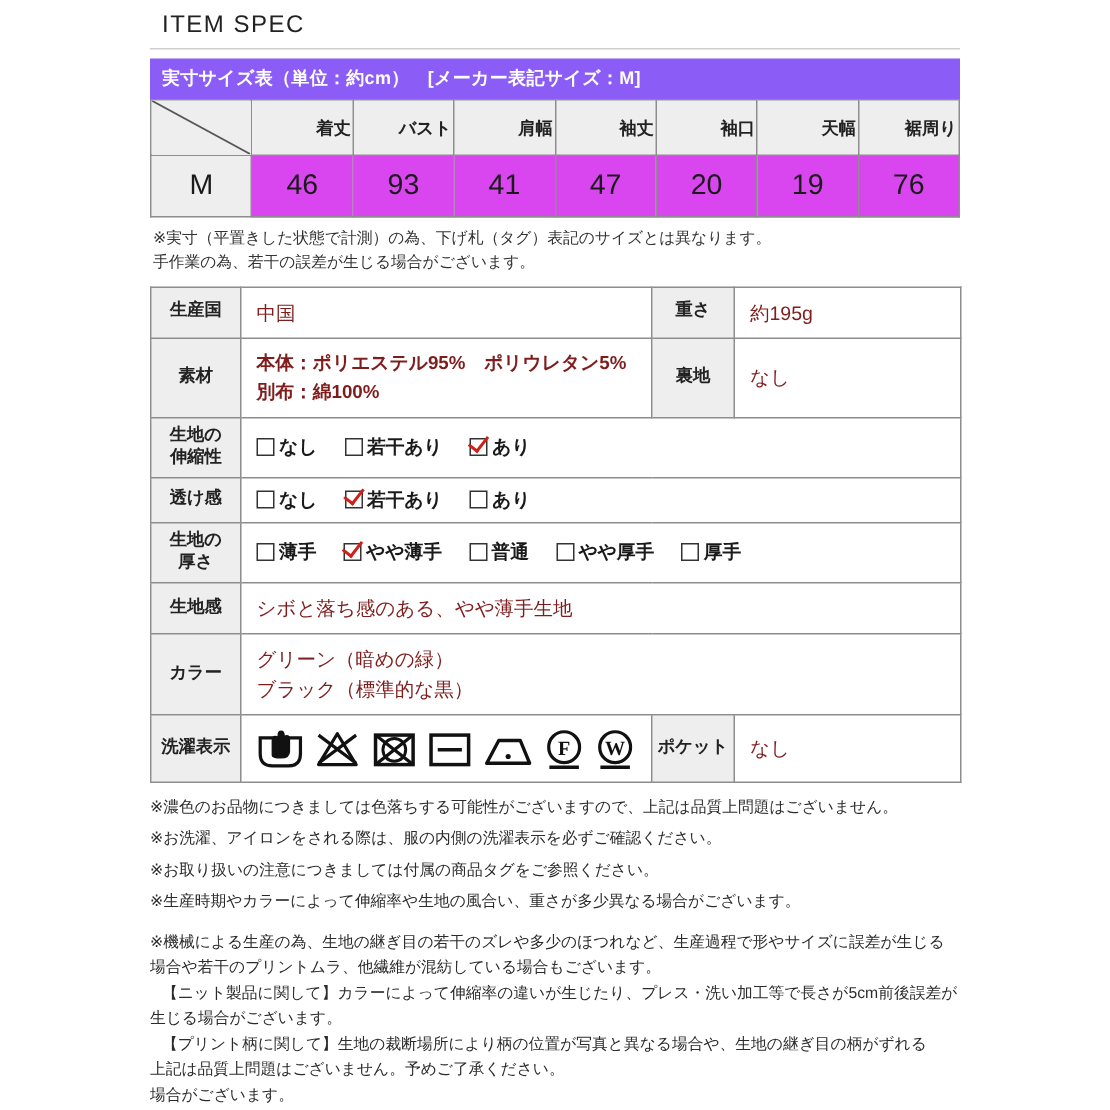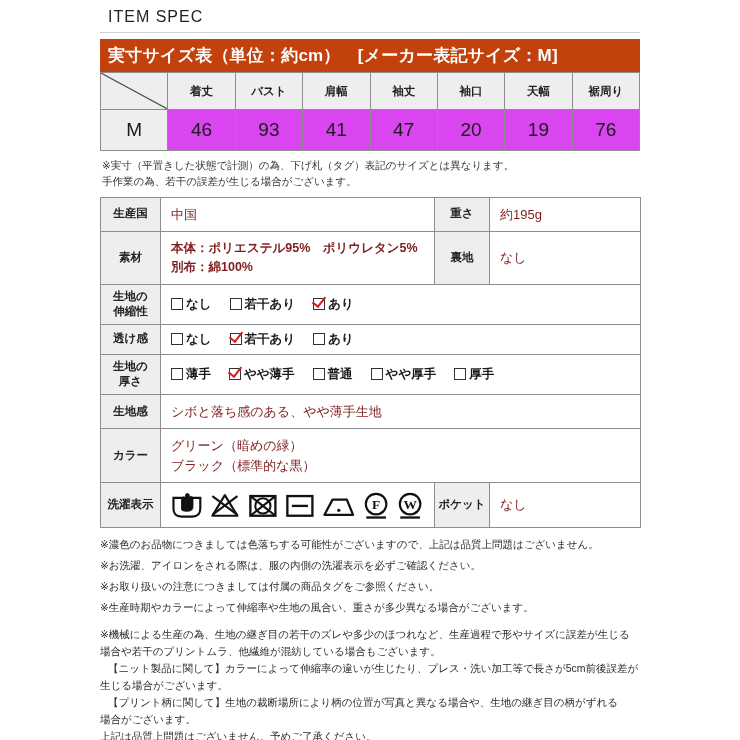--- a/index.html
+++ b/index.html
@@ -28,23 +28,23 @@
     padding: 8px 0 6px 8px;
     font-size: 16px;
     letter-spacing: 1px;
     color: #222;
     border-bottom: 1px solid #cfcfcf;
     margin-bottom: 6px;
   }
 
   
   .black-bar {
-    background: #c2410c;
+    background: #8b5cf6;
     color: #ffffff;
-    font-size: 17px;
+    font-size: 12px;
     font-weight: bold;
     padding: 5px 0 5px 8px;
     letter-spacing: 0.2px;
     white-space: nowrap;
   }
 
   
   table {
     border-collapse: collapse;
     width: 100%;
@@ -55,20 +55,21 @@
     text-align: center;
     vertical-align: middle;
     background: #d946ef;
   }
   .size-table .hdr {
     background: #eeeeee;
     font-size: 11.5px;
     font-weight: bold;
     height: 34px;
     color: #222;
+    text-align: right;
   }
   .size-table .val {
     font-size: 19px;
     height: 38px;
     color: #1a1a1a;
   }
   .size-table .corner {
     background: #eeeeee;
     position: relative;
     overflow: hidden;
@@ -394,19 +395,19 @@
     <p>※濃色のお品物につきましては色落ちする可能性がございますので、上記は品質上問題はございません。</p>
     <p>※お洗濯、アイロンをされる際は、服の内側の洗濯表示を必ずご確認ください。</p>
     <p>※お取り扱いの注意につきましては付属の商品タグをご参照ください。</p>
     <p>※生産時期やカラーによって伸縮率や生地の風合い、重さが多少異なる場合がございます。</p>
     <div class="gap"></div>
     <p class="tight">※機械による生産の為、生地の継ぎ目の若干のズレや多少のほつれなど、生産過程で形やサイズに誤差が生じる</p>
     <p class="tight">場合や若干のプリントムラ、他繊維が混紡している場合もございます。</p>
     <p class="tight indent">【ニット製品に関して】カラーによって伸縮率の違いが生じたり、プレス・洗い加工等で長さが5cm前後誤差が</p>
     <p class="tight">生じる場合がございます。</p>
     <p class="tight indent">【プリント柄に関して】生地の裁断場所により柄の位置が写真と異なる場合や、生地の継ぎ目の柄がずれる</p>
+    <p class="tight">上記は品質上問題はございません。予めご了承ください。</p>
     <p class="tight">場合がございます。</p>
-    <p class="tight">上記は品質上問題はございません。予めご了承ください。</p>
     <div class="gap"></div>
 
   </div>
 
 </div>
 
 </body></html>

